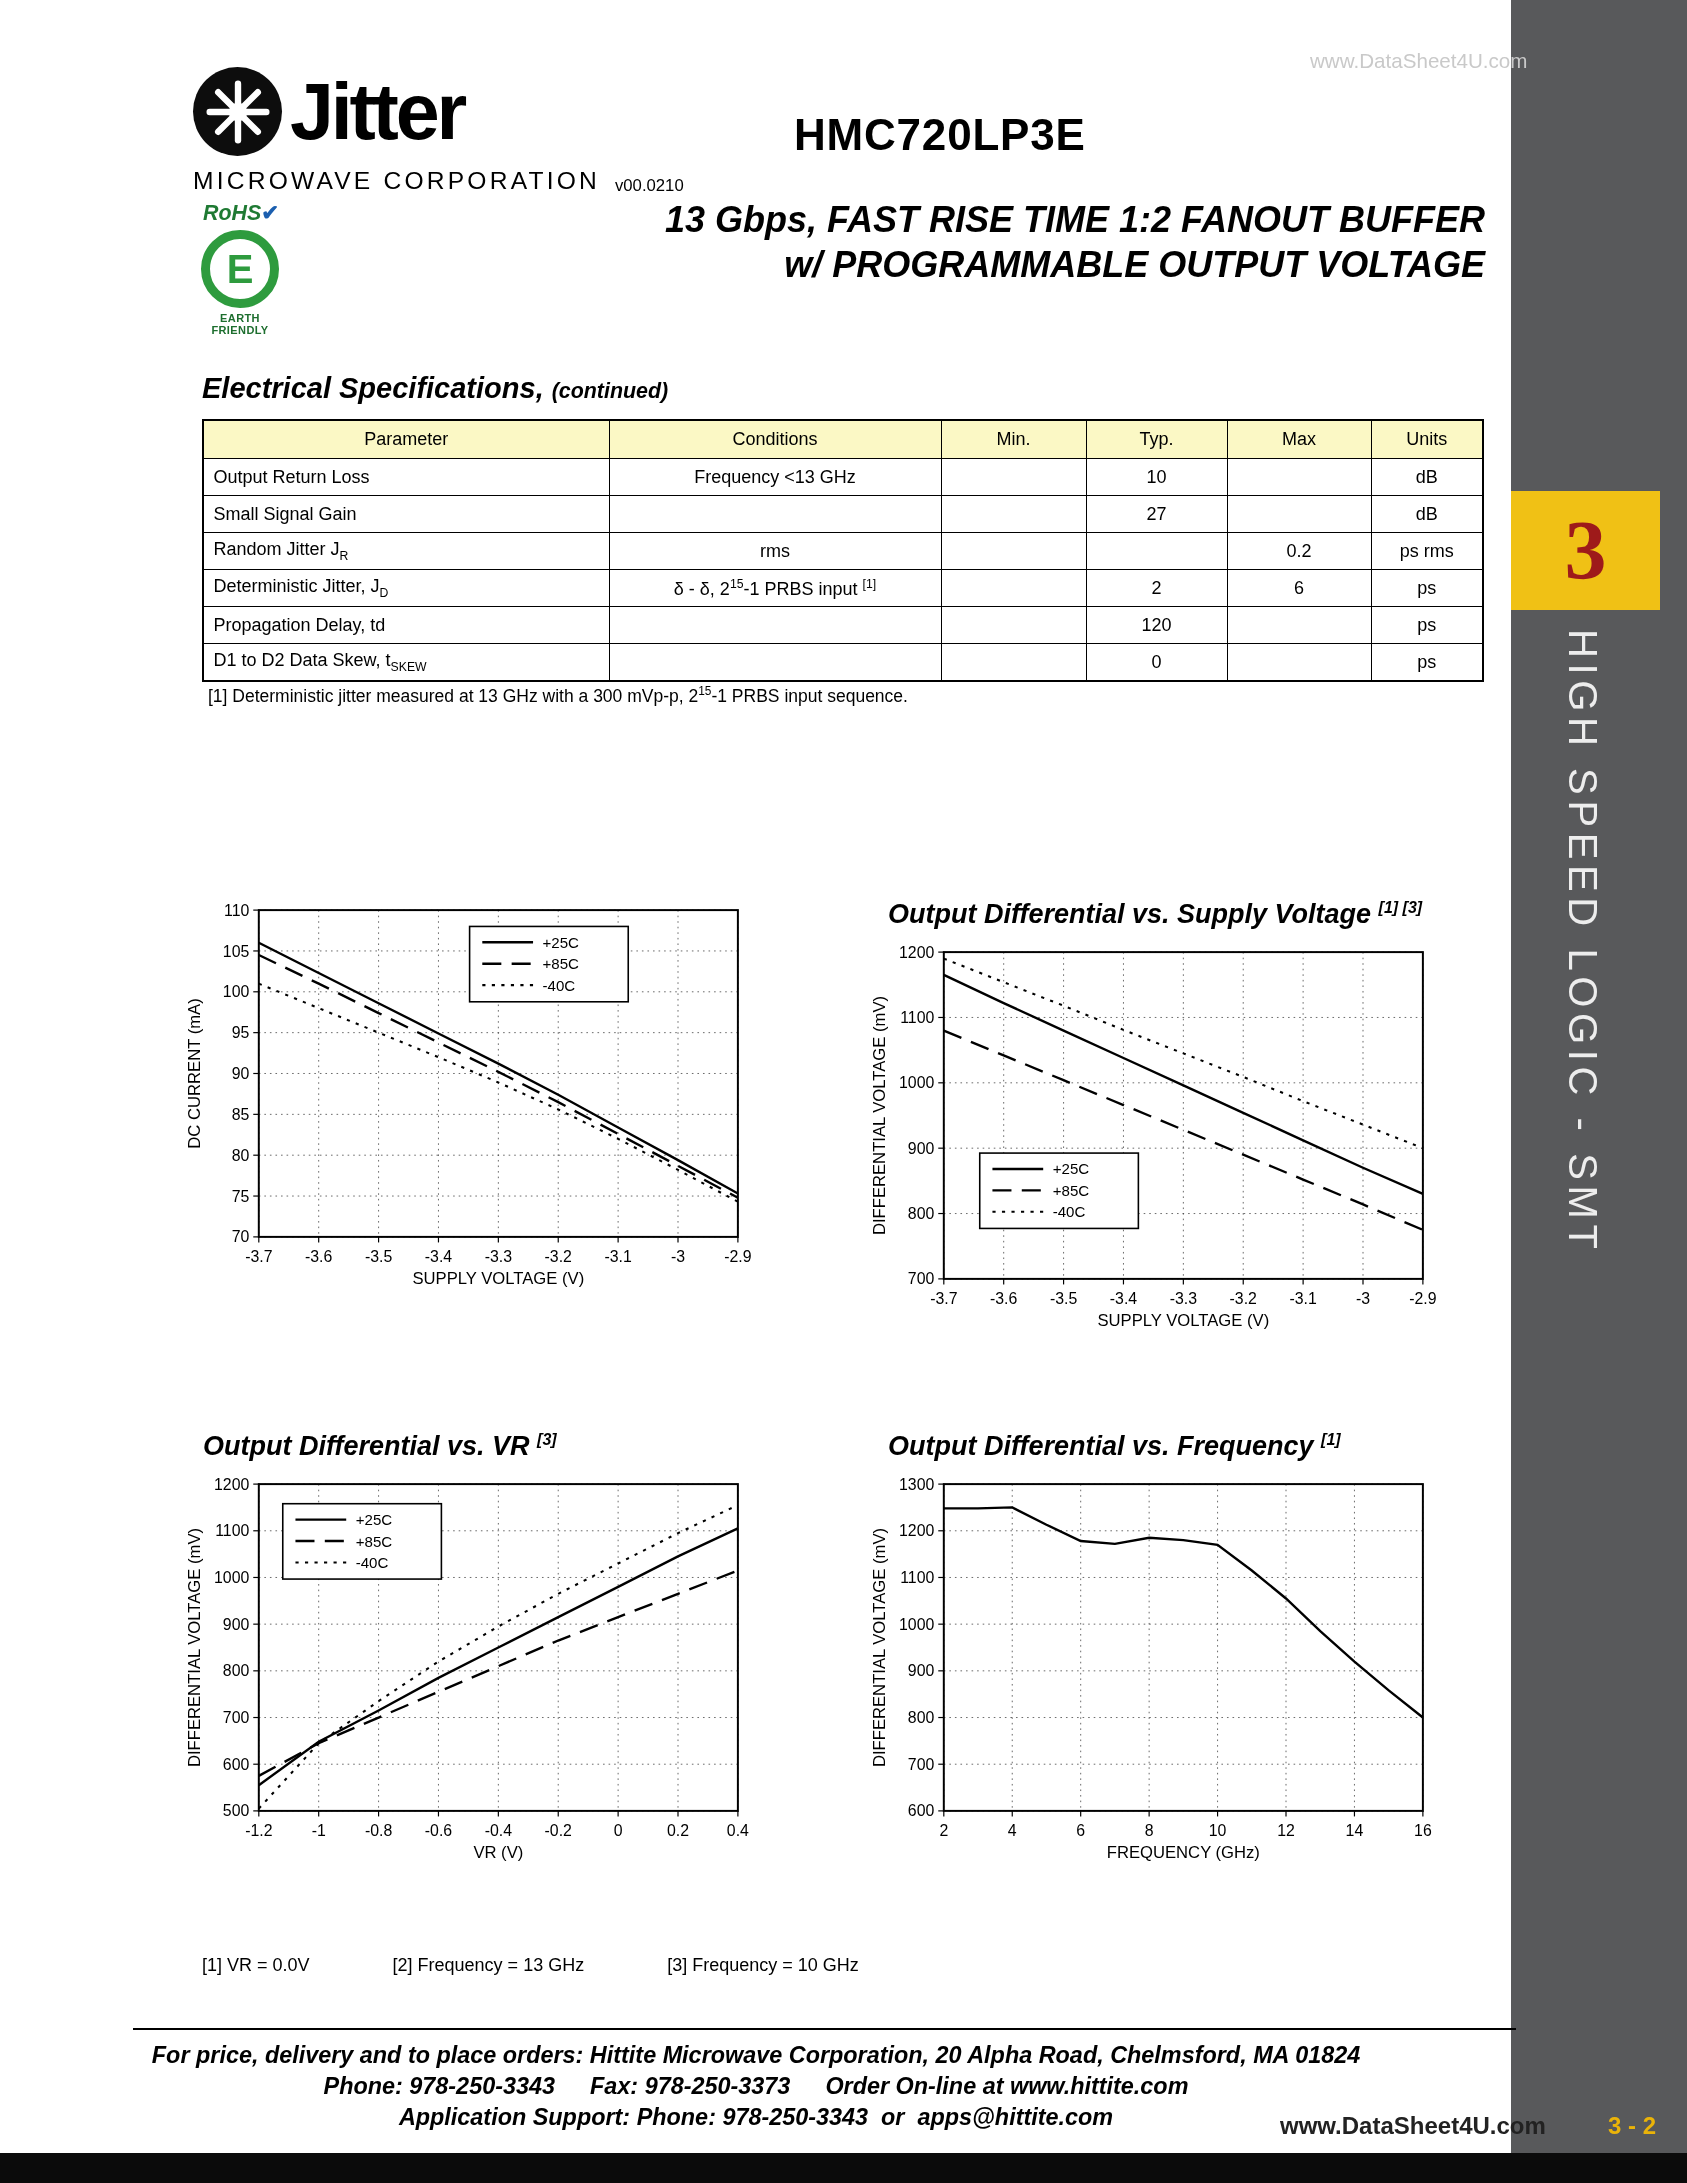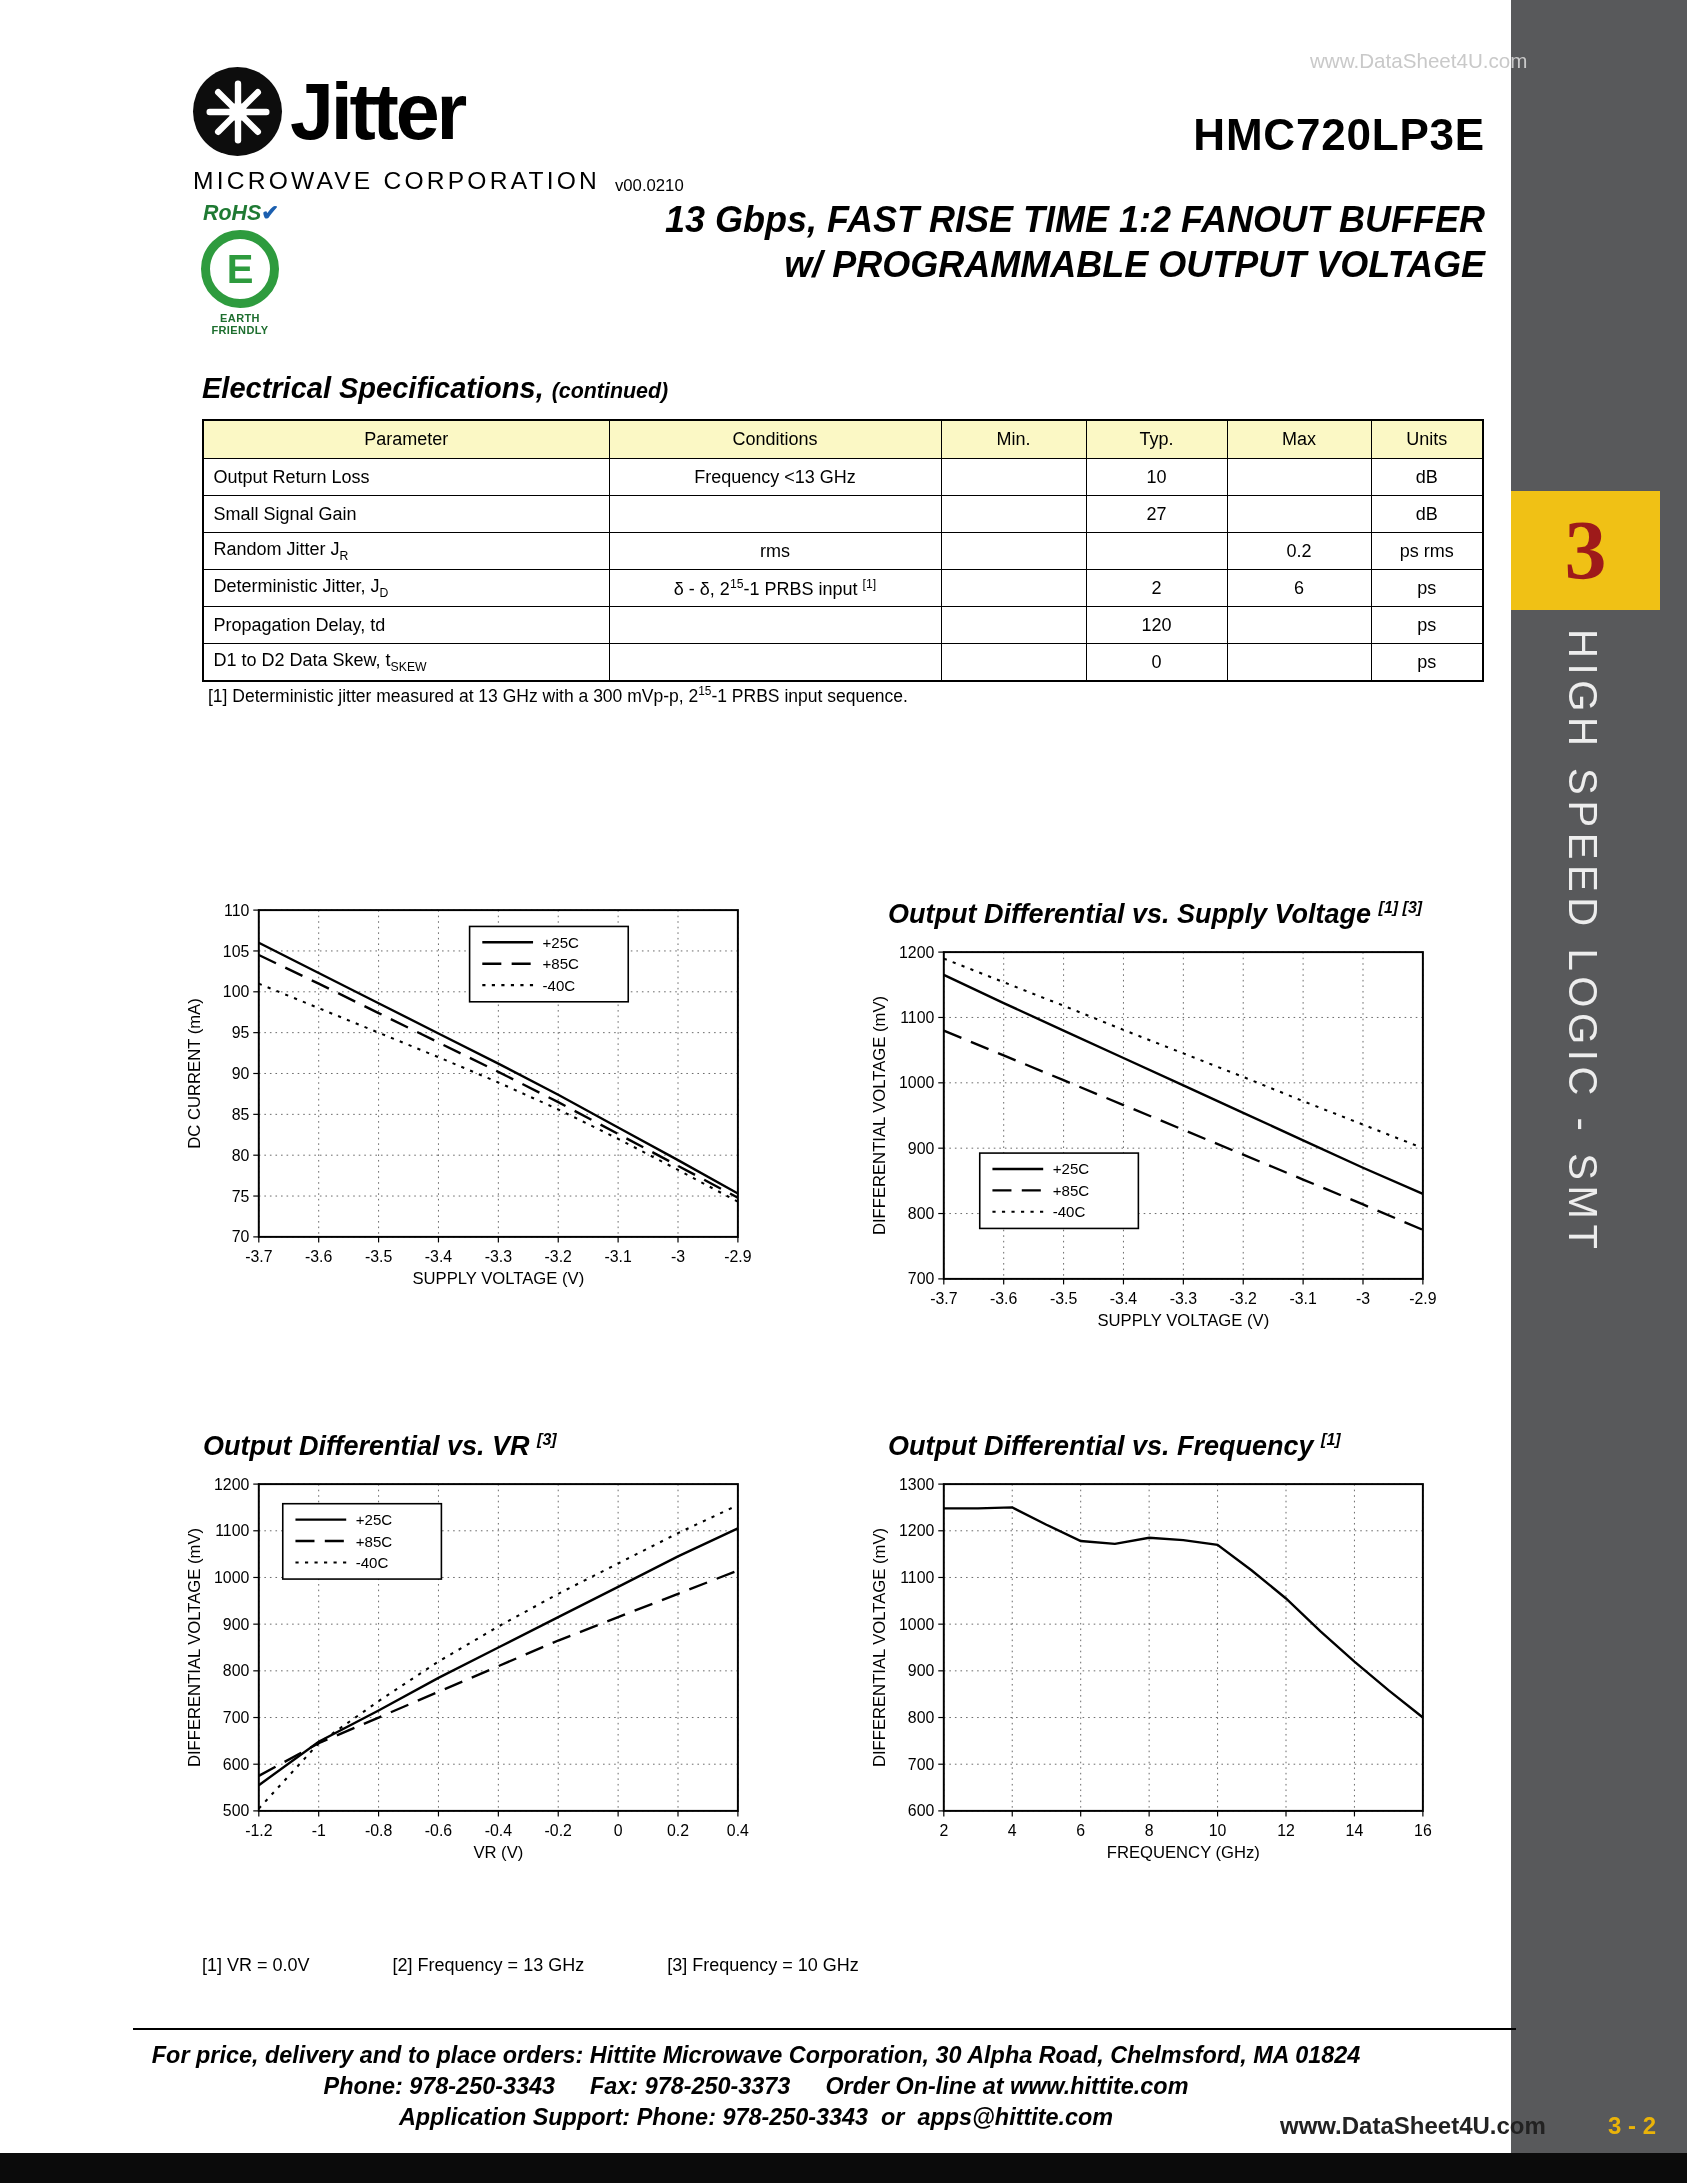--- a/index.html
+++ b/index.html
@@ -14,21 +14,21 @@
   .vertical-label{position:absolute;left:49px;top:629px;writing-mode:vertical-rl;font-size:40px;letter-spacing:5.6px;color:#EDEDED;white-space:nowrap;}
   .page-num{position:absolute;left:97px;top:2112px;font-size:24px;font-weight:700;color:#eab308;}
   .bottom-bar{position:absolute;left:0;top:2153px;width:1687px;height:30px;background:#0b0b0b;z-index:6;}
 
   
   .logo-row{position:absolute;left:193px;top:67px;display:flex;align-items:center;gap:8px;}
   .emblem{width:89px;height:89px;background:#0d0d0d;border-radius:50%;display:flex;align-items:center;justify-content:center;flex:0 0 auto;}
   .brand{font-size:79px;font-weight:900;letter-spacing:-3.2px;line-height:1;}
   .brand-sub{position:absolute;left:193px;top:167px;font-size:24.6px;letter-spacing:3.2px;}
   .version{position:absolute;left:615px;top:176px;font-size:16.7px;}
-  .part-number{position:absolute;left:794px;top:110px;width:691px;text-align:right;font-size:44px;font-weight:800;letter-spacing:0.8px;}
+  .part-number{position:absolute;left:794px;top:110px;width:691px;text-align:left;font-size:44px;font-weight:800;letter-spacing:0.8px;}
   .doc-title{position:absolute;left:445px;top:197px;width:1040px;text-align:right;font-size:36px;font-weight:700;font-style:italic;line-height:45px;}
   .rohs{position:absolute;left:203px;top:200px;font-size:21.4px;font-weight:700;font-style:italic;color:#1F7A33;}
   .rohs .check{color:#1B5FAF;font-style:normal;}
   .earth{position:absolute;left:197px;top:230px;width:86px;text-align:center;}
   .earth-circle{width:78px;height:78px;border:9.5px solid #2E9B3E;border-radius:50%;display:flex;align-items:center;justify-content:center;font-size:40px;font-weight:800;color:#2E9B3E;box-sizing:border-box;margin:0 auto;}
   .earth-caption{margin-top:4px;font-size:11px;font-weight:700;color:#1d6e2e;letter-spacing:0.4px;}
   .watermark-top{position:absolute;left:1310px;top:49px;font-size:20.6px;color:#C9C9C9;}
 
   
   .section-heading{position:absolute;left:202px;top:372px;font-style:italic;font-weight:700;}
@@ -445,20 +445,20 @@
   </div>
 
   <div class="refs">
     <span>[1] VR = 0.0V</span>
     <span>[2] Frequency = 13 GHz</span>
     <span>[3] Frequency = 10 GHz</span>
   </div>
 
   <div class="rule"></div>
   <div class="footer">
-    <div>For price, delivery and to place orders: Hittite Microwave Corporation, 30 Alpha Road, Chelmsford, MA 01824</div>
+    <div>For price, delivery and to place orders: Hittite Microwave Corporation, 20 Alpha Road, Chelmsford, MA 01824</div>
     <div>Phone: 978-250-3343  Fax: 978-250-3373  Order On-line at www.hittite.com</div>
     <div>Application Support: Phone: 978-250-3343&nbsp; or &nbsp;apps@hittite.com</div>
   </div>
   <div class="watermark-bottom">www.DataSheet4U.com</div>
 
 </div>
 
 
 </body></html>

